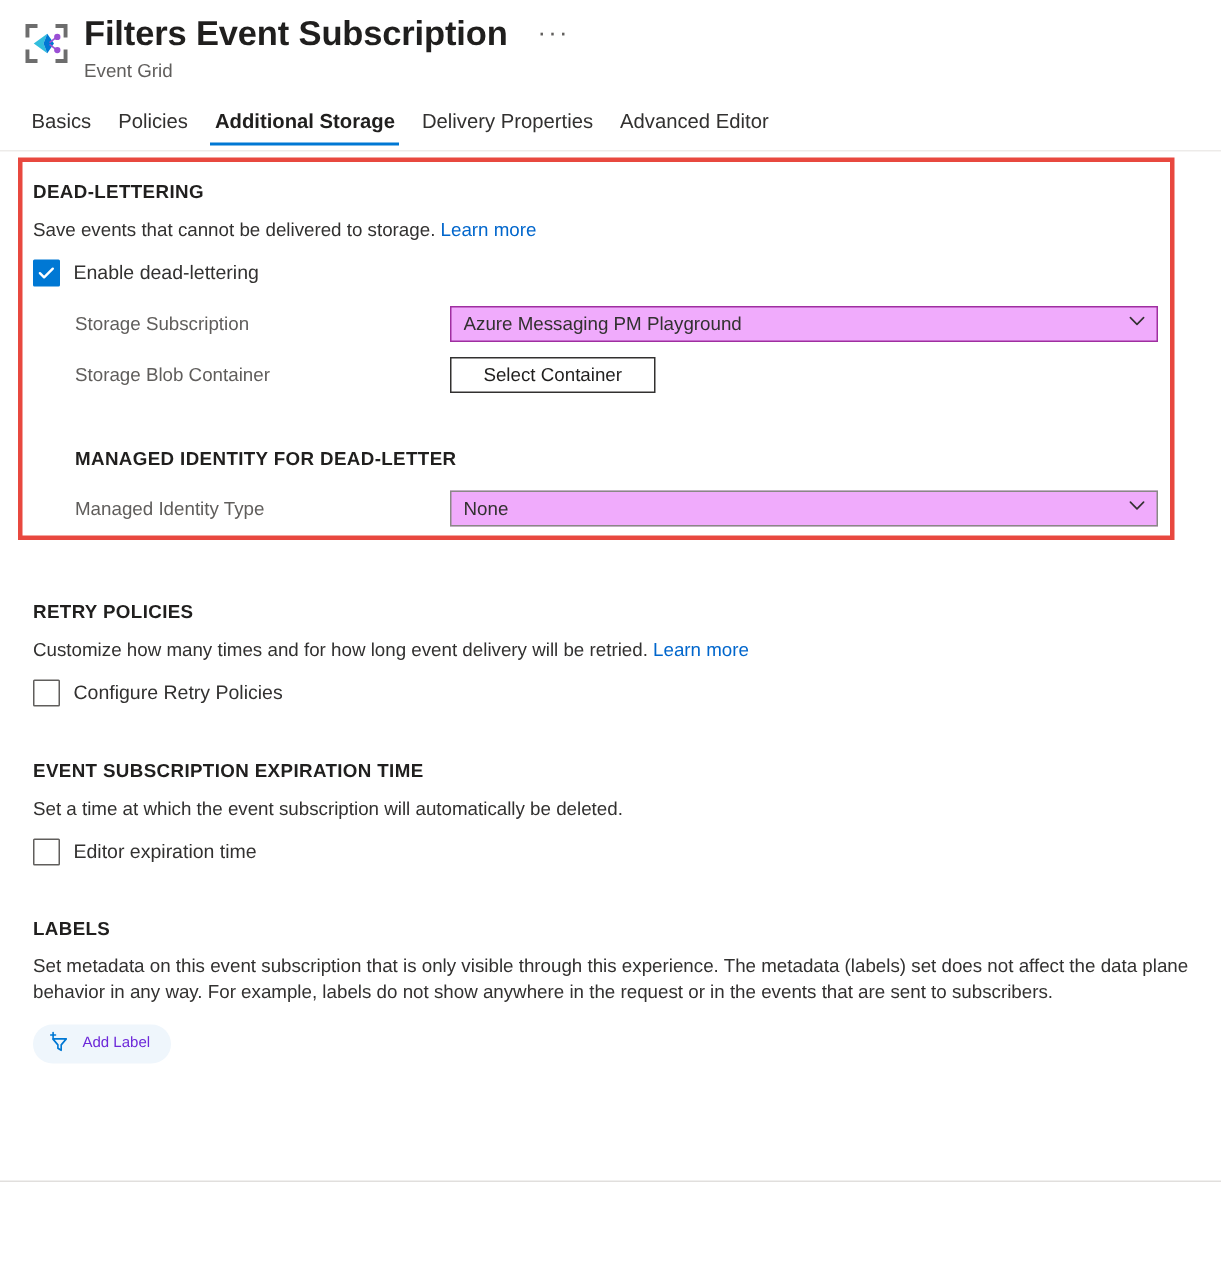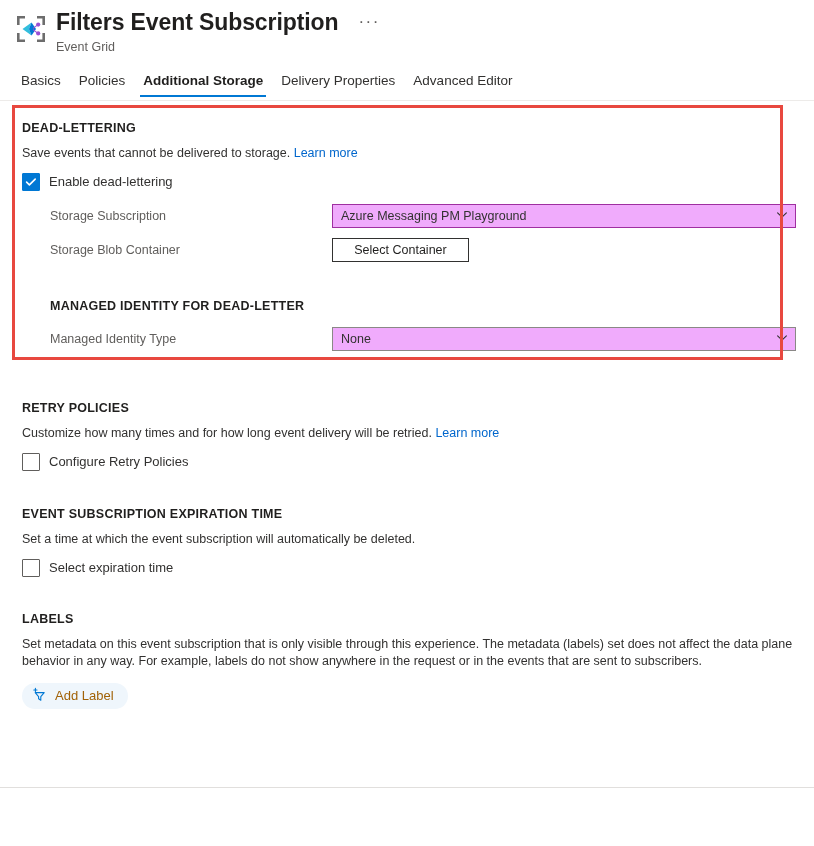--- a/index.html
+++ b/index.html
@@ -166,21 +166,20 @@
     font-size: 13px;
     color: #323130;
     margin-left: 9px;
     line-height: 18px;
   }
 
   
   .field-row {
     display: flex;
     align-items: center;
-    gap: 32px;
   }
   .field-label {
     font-size: 12.5px;
     color: #605e5c;
     width: 250px;
     flex: 0 0 auto;
     line-height: 17px;
   }
   .dropdown {
     height: 24px;
@@ -234,22 +233,22 @@
     align-items: center;
     background: #eff6fc;
     border: none;
     border-radius: 14px;
     height: 26px;
     padding: 0 14px 0 10px;
     cursor: pointer;
     font-family: "Liberation Sans", sans-serif;
   }
   .pill-btn .pill-label {
-    font-size: 13px;
-    color: #a16207;
+    font-size: 10px;
+    color: #6d28d9;
     margin-left: 8px;
     line-height: 14px;
   }
 
   
   .footer-divider {
     position: absolute;
     left: 0;
     right: 0;
     top: 787px;
@@ -373,21 +372,21 @@
       <span class="cb"></span>
       <span class="cb-label">Configure Retry Policies</span>
     </div>
   </div>
 
   <div class="section" style="margin-top:35px;">
     <div class="section-title">EVENT SUBSCRIPTION EXPIRATION TIME</div>
     <div class="section-desc" style="margin-top:9px;">Set a time at which the event subscription will automatically be deleted.</div>
     <div class="checkbox-row" style="margin-top:11px;">
       <span class="cb"></span>
-      <span class="cb-label">Select expiration time</span>
+      <span class="cb-label">Editor expiration time</span>
     </div>
   </div>
 
   <div class="section" style="margin-top:34px;">
     <div class="section-title">LABELS</div>
     <div class="section-desc" style="margin-top:9px;">Set metadata on this event subscription that is only visible through this experience. The metadata (labels) set does not affect the data plane</div>
     <div class="section-desc">behavior in any way. For example, labels do not show anywhere in the request or in the events that are sent to subscribers.</div>
     <button class="pill-btn" style="margin-top:13px;">
       <span>
         <svg width="15" height="15" viewBox="0 0 15 15">

